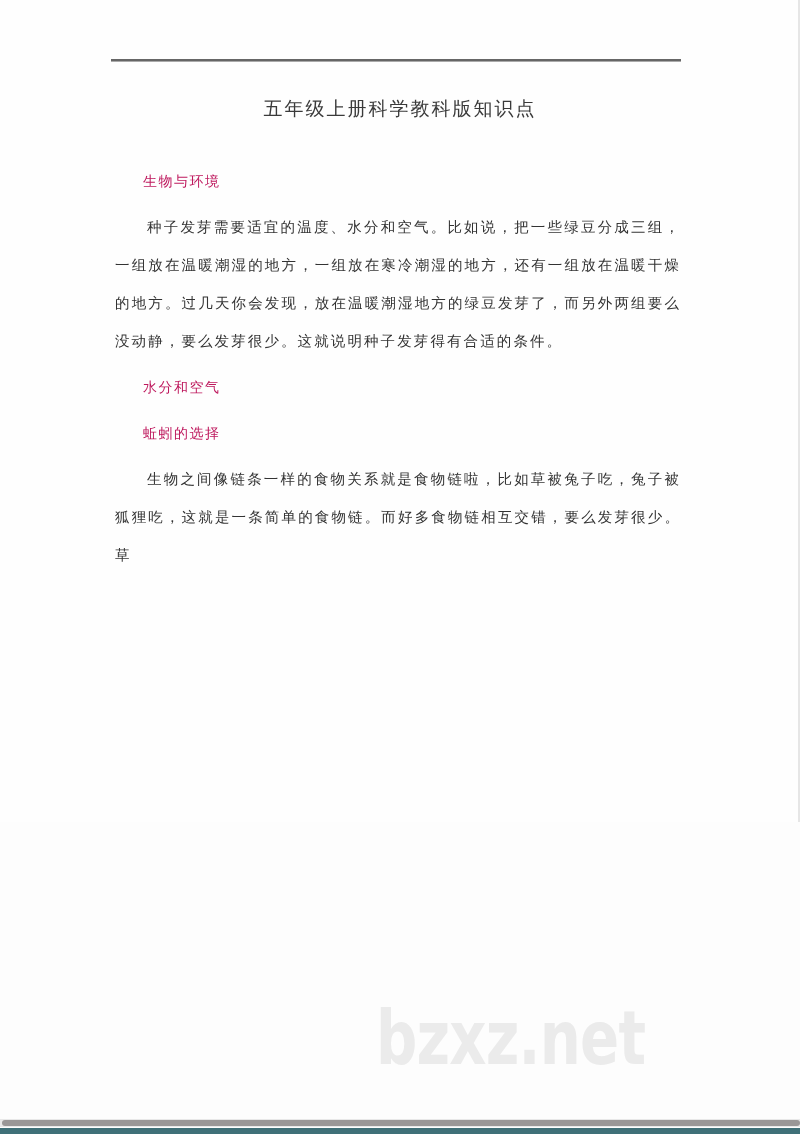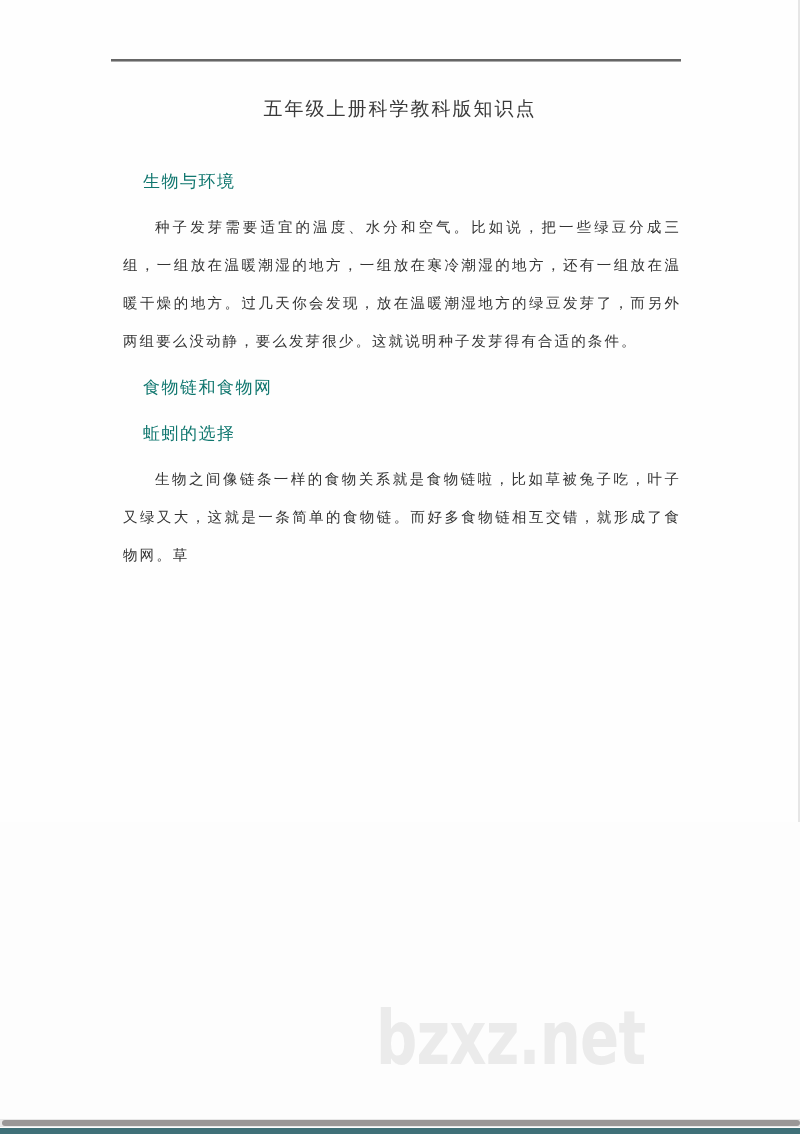--- a/index.html
+++ b/index.html
@@ -42,32 +42,32 @@
       letter-spacing: 2px;
       color: #3a3a3a;
     }
     .content {
       position: absolute;
       left: 111px;
       top: 162px;
       width: 570px;
     }
     .heading {
-      font-size: 17px;
+      font-size: 14px;
       line-height: 38px;
       text-indent: 32px;
       margin: 0 0 8px 0;
       letter-spacing: 1.5px;
-      color: #0f766e;
+      color: #be185d;
     }
     .para {
       font-size: 14.5px;
       line-height: 38px;
       text-indent: 32px;
-      margin: 0 0 8px 12px;
+      margin: 0 0 8px 4px;
       letter-spacing: 2.1px;
       color: #333;
       text-align: justify;
     }
     .watermark {
       position: absolute;
       left: 376px;
       top: 995px;
       font-family: "DejaVu Sans", "Liberation Sans", sans-serif;
       font-weight: bold;
@@ -107,23 +107,23 @@
 </head>
 <body>
 
 <div class="page">
   <div class="header-rule"></div>
   <div class="doc-title">五年级上册科学教科版知识点</div>
 
   <div class="content">
     <p class="heading">生物与环境</p>
     <p class="para">种子发芽需要适宜的温度、水分和空气。比如说，把一些绿豆分成三组，一组放在温暖潮湿的地方，一组放在寒冷潮湿的地方，还有一组放在温暖干燥的地方。过几天你会发现，放在温暖潮湿地方的绿豆发芽了，而另外两组要么没动静，要么发芽很少。这就说明种子发芽得有合适的条件。</p>
-    <p class="heading">食物链和食物网</p>
+    <p class="heading">水分和空气</p>
     <p class="heading">蚯蚓的选择</p>
-    <p class="para">生物之间像链条一样的食物关系就是食物链啦，比如草被兔子吃，叶子又绿又大，这就是一条简单的食物链。而好多食物链相互交错，就形成了食物网。草</p>
+    <p class="para">生物之间像链条一样的食物关系就是食物链啦，比如草被兔子吃，兔子被狐狸吃，这就是一条简单的食物链。而好多食物链相互交错，要么发芽很少。草</p>
   </div>
 
   <div class="watermark">bzxz.net</div>
 </div>
 
 <div class="scrollbar">
   <div class="scroll-thumb"></div>
 </div>
 <div class="bottom-bar"></div>
 

